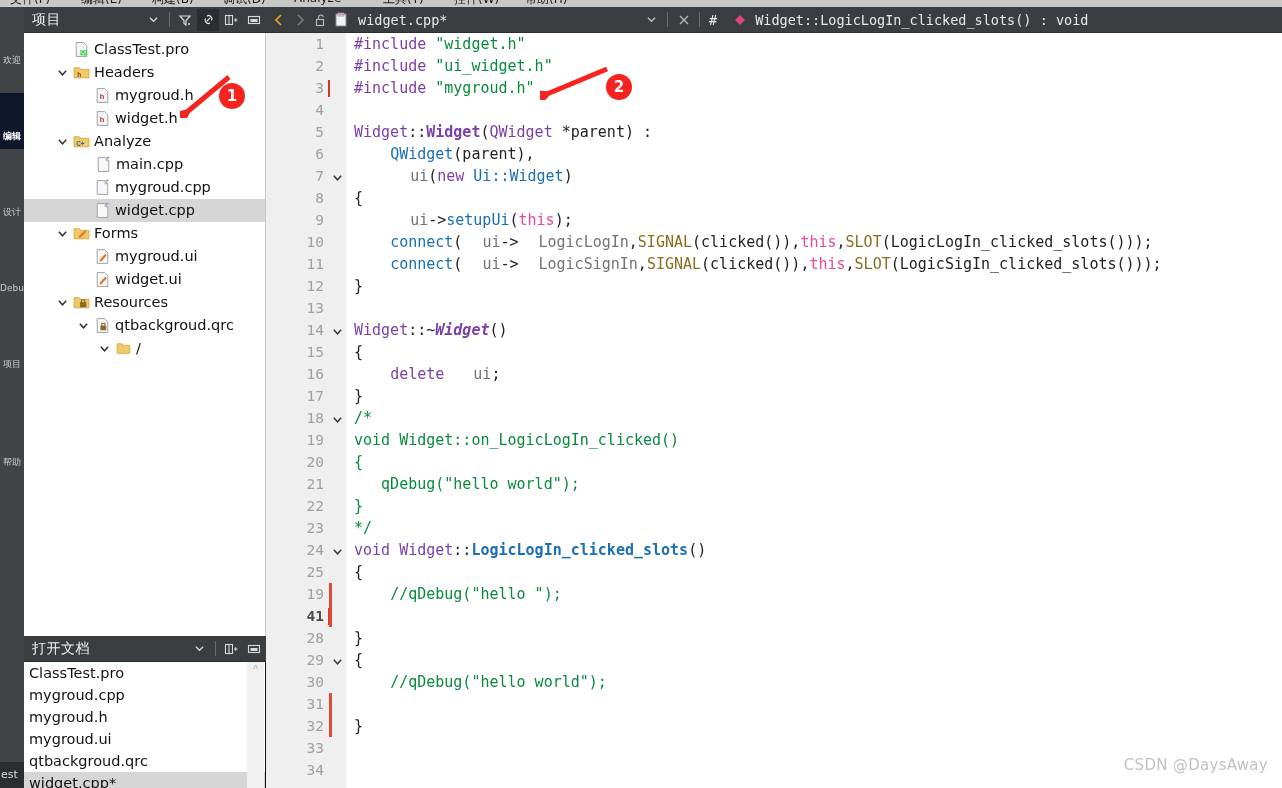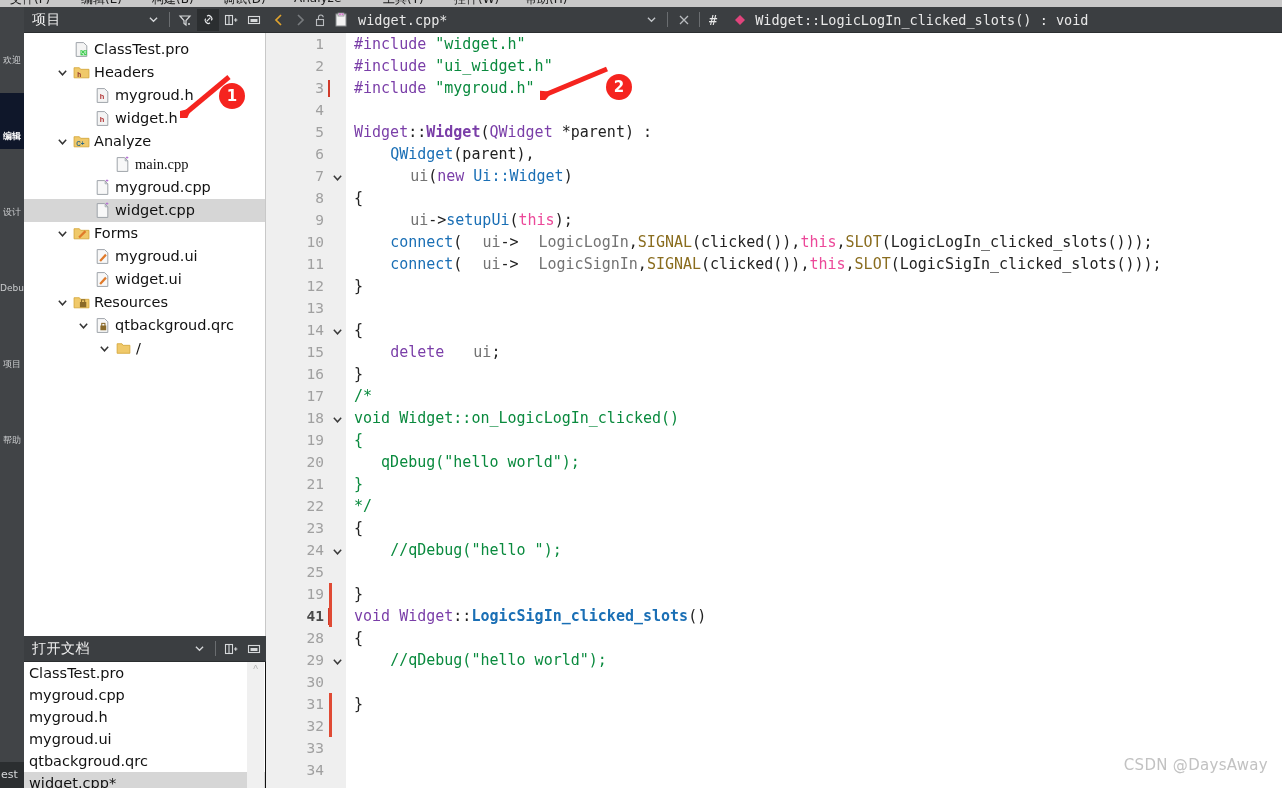--- a/index.html
+++ b/index.html
@@ -295,21 +295,21 @@
         <span class="lbl" style="margin-top: 28px;">设计</span>
       </div>
       <div class="mode" style="top: 238px; height: 56px;">
         <span class="glyph"></span>
         <span class="lbl" style="margin-top: 28px;">Debug</span>
       </div>
       <div class="mode" style="top: 314px; height: 56px;">
         <span class="glyph"></span>
         <span class="lbl" style="margin-top: 28px;">项目</span>
       </div>
-      <div class="mode" style="top: 390px; height: 56px;">
+      <div class="mode" style="top: 412px; height: 56px;">
         <span class="glyph"></span>
         <span class="lbl" style="margin-top: 28px;">帮助</span>
       </div>
     </div>
 
   <div class="leftdock">
 
     <div class="panel-header">
       <span class="title">项目</span>
       <span class="spacer"></span>
@@ -400,21 +400,21 @@
             </svg>
           </span>
           <span class="ico">
             <svg width="17" height="17" viewBox="0 0 16 16">
               <path d="M1 3.5 L6 3.5 L7.2 5 L15 5 L15 13 L1 13 Z" fill="#f0c96a" stroke="#d4a73a" stroke-width="0.8"></path>
               <text x="3" y="12.3" font-size="6" fill="#2b6a8a" font-family="sans-serif" font-weight="bold">C+</text>
             </svg>
           </span>
           <span class="lbl-txt">Analyze</span>
         </div>
-        <div class="row" style="padding-left: 70px; font-family: Liberation Serif, serif;">
+        <div class="row" style="padding-left: 51px;">
           <span class="chev blank"></span>
           <span class="ico">
             <svg width="17" height="17" viewBox="0 0 16 16">
               <path d="M3 1.5 H10 L13 4.5 V14.5 H3 Z" fill="#f8f8f8" stroke="#9aa0a6" stroke-width="0.9"></path>
               <path d="M10.5 2 V4.5 H13" fill="none" stroke="#9aa0a6" stroke-width="0.8"></path>
               <path d="M11 1.5 H13.5 M12.25 0.5 V2.5" stroke="#b06ad0" stroke-width="0.9"></path>
             </svg>
           </span>
           <span class="lbl-txt">main.cpp</span>
         </div>
@@ -699,34 +699,35 @@
           <div class="cline"></div>
           <div class="cline"><span class="t-pre">Widget</span><span class="t-plain">::</span><span class="t-cls">Widget</span><span class="t-plain">(</span><span class="t-pre">QWidget </span><span class="t-plain">*parent</span><span class="t-plain">) :</span></div>
           <div class="cline"><span class="t-plain">    </span><span class="t-fn">QWidget</span><span class="t-plain">(parent),</span></div>
           <div class="cline"><span class="t-plain">    </span><span class="t-fld">ui</span><span class="t-plain">(</span><span class="t-kw">new</span><span class="t-plain"> </span><span class="t-fn">Ui::Widget</span><span class="t-plain">)</span></div>
           <div class="cline"><span class="t-plain">{</span></div>
           <div class="cline"><span class="t-plain">    </span><span class="t-fld">ui</span><span class="t-plain">-&gt;</span><span class="t-fn">setupUi</span><span class="t-plain">(</span><span class="t-this">this</span><span class="t-plain">);</span></div>
           <div class="cline"><span class="t-plain">    </span><span class="t-fn">connect</span><span class="t-plain">(</span><span class="t-fld">ui</span><span class="t-plain">-&gt;</span><span class="t-fld">LogicLogIn</span><span class="t-plain">,</span><span class="t-mac">SIGNAL</span><span class="t-plain">(</span><span class="t-plain">clicked</span><span class="t-plain">()),</span><span class="t-this">this</span><span class="t-plain">,</span><span class="t-mac">SLOT</span><span class="t-plain">(</span><span class="t-plain">LogicLogIn_clicked_slots</span><span class="t-plain">()));</span></div>
           <div class="cline"><span class="t-plain">    </span><span class="t-fn">connect</span><span class="t-plain">(</span><span class="t-fld">ui</span><span class="t-plain">-&gt;</span><span class="t-fld">LogicSignIn</span><span class="t-plain">,</span><span class="t-mac">SIGNAL</span><span class="t-plain">(</span><span class="t-plain">clicked</span><span class="t-plain">()),</span><span class="t-this">this</span><span class="t-plain">,</span><span class="t-mac">SLOT</span><span class="t-plain">(</span><span class="t-plain">LogicSigIn_clicked_slots</span><span class="t-plain">()));</span></div>
           <div class="cline"><span class="t-plain">}</span></div>
           <div class="cline"></div>
+          <div class="cline"><span class="t-pre">Widget</span><span class="t-plain">::~</span><span class="t-cls i">Widget</span><span class="t-plain">()</span></div>
           <div class="cline"><span class="t-plain">{</span></div>
           <div class="cline"><span class="t-plain">    </span><span class="t-kw">delete</span><span class="t-plain"> </span><span class="t-fld">ui</span><span class="t-plain">;</span></div>
           <div class="cline"><span class="t-plain">}</span></div>
           <div class="cline"><span class="t-cmt">/*</span></div>
           <div class="cline"><span class="t-cmt">void Widget::on_LogicLogIn_clicked()</span></div>
           <div class="cline"><span class="t-cmt">{</span></div>
           <div class="cline"><span class="t-cmt">   qDebug("hello world");</span></div>
           <div class="cline"><span class="t-cmt">}</span></div>
           <div class="cline"><span class="t-cmt">*/</span></div>
+          <div class="cline"><span class="t-kw">void</span><span class="t-plain"> </span><span class="t-pre">Widget</span><span class="t-plain">::</span><span class="t-fnb">LogicLogIn_clicked_slots</span><span class="t-plain">()</span></div>
           <div class="cline"><span class="t-plain">{</span></div>
           <div class="cline"><span class="t-plain">    </span><span class="t-cmt">//qDebug("hello ");</span></div>
           <div class="cline"></div>
           <div class="cline"><span class="t-plain">}</span></div>
-          <div class="cline"><span class="t-kw">void</span><span class="t-plain"> </span><span class="t-pre">Widget</span><span class="t-plain">::</span><span class="t-fnb">LogicSigIn_clicked_slots</span><span class="t-plain">()</span></div>
           <div class="cline"><span class="t-plain">{</span></div>
           <div class="cline"><span class="t-plain">    </span><span class="t-cmt">//qDebug("hello world");</span></div>
           <div class="cline"></div>
           <div class="cline"><span class="t-plain">}</span></div>
           <div class="cline"></div>
         </div>
     </div>
 
     <div class="watermark">CSDN @DaysAway</div>
   </div>

